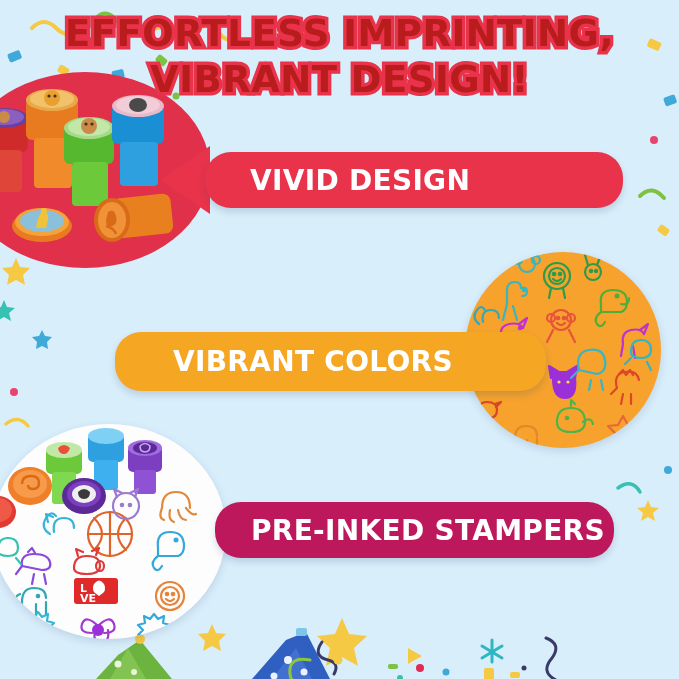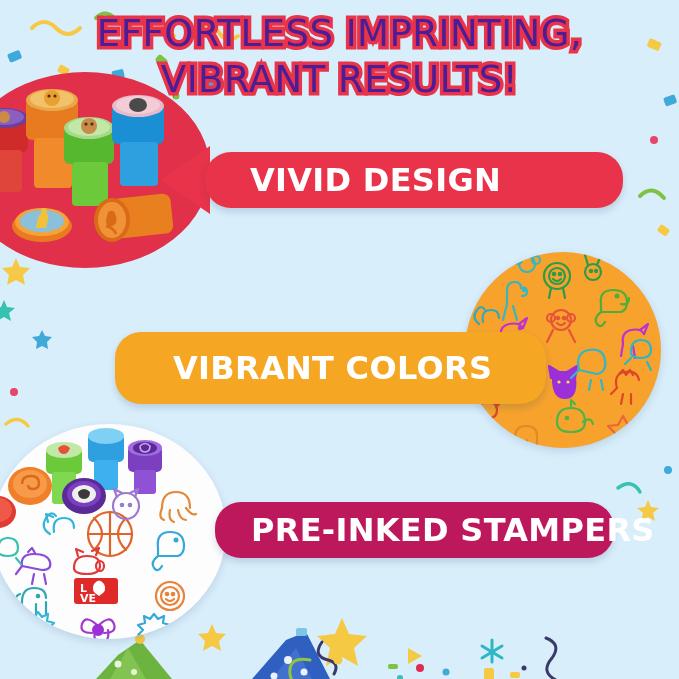--- a/index.html
+++ b/index.html
@@ -32,25 +32,25 @@
     position: absolute;
     top: 12px;
     left: 0;
     width: 679px;
     text-align: center;
     z-index: 40;
   }
   .headline-line {
     display: block;
     font-family: "DejaVu Sans", sans-serif;
-    font-weight: normal;
+    font-weight: bold;
     font-size: 37px;
     letter-spacing: 0.5px;
     line-height: 44px;
-    color: #4c1d95;
+    color: #b91c1c;
     -webkit-text-stroke: 7px #e8334a;
     paint-order: stroke fill;
     text-shadow:
       0 0 0 #e8334a;
     white-space: nowrap;
   }
   .headline-line.line2 {
     margin-top: 2px;
   }
 
@@ -92,21 +92,21 @@
     position: absolute;
     display: flex;
     align-items: center;
     border-radius: 26px;
     box-shadow: 0 4px 7px rgba(40,70,110,0.18);
     z-index: 30;
   }
   .banner-text {
     font-family: "DejaVu Sans", sans-serif;
     font-weight: bold;
-    font-size: 32px;
+    font-size: 28px;
     letter-spacing: 0.3px;
     color: #ffffff;
     white-space: nowrap;
   }
   .banner-tail {
     position: absolute;
     width: 0;
     height: 0;
     z-index: 29;
   }
@@ -124,21 +124,21 @@
     top: 146px;
     border-top: 34px solid transparent;
     border-bottom: 34px solid transparent;
     border-right: 50px solid #e8334a;
   }
 
   .banner-2 {
     left: 115px;
     top: 332px;
     width: 373px;
-    height: 72px;
+    height: 59px;
     background: #f5a623;
     padding-left: 58px;
   }
 
   .banner-3 {
     left: 215px;
     top: 502px;
     width: 363px;
     height: 56px;
     background: #be185d;
@@ -228,21 +228,21 @@
       </g>
       <rect x="484" y="668" width="10" height="16" rx="2" fill="#f6c945"></rect>
       <rect x="510" y="672" width="10" height="6" rx="2" fill="#f6c945"></rect>
       <circle cx="524" cy="668" r="2.5" fill="#3a3a6a"></circle>
       <path d="M546 638 q16 6 6 20 q-12 14 4 22" stroke="#3a3a6a" stroke-width="3" fill="none" stroke-linecap="round"></path>
     </svg>
   </div>
 
   <div class="headline">
     <span class="headline-line line1">EFFORTLESS IMPRINTING,</span>
-    <span class="headline-line line2">VIBRANT RESULTS!</span>
+    <span class="headline-line line2">VIBRANT DESIGN!</span>
   </div>
 
   <div class="disc disc-1">
     <div class="disc-inner">
       <svg width="250" height="196" viewBox="0 0 250 196">
 
         <g>
           <rect x="20" y="44" width="48" height="36" rx="6" fill="#cf2b2b"></rect>
           <rect x="26" y="78" width="36" height="42" rx="4" fill="#e0453a"></rect>
           <ellipse cx="44" cy="46" rx="24" ry="10" fill="#6b3fa0"></ellipse>

